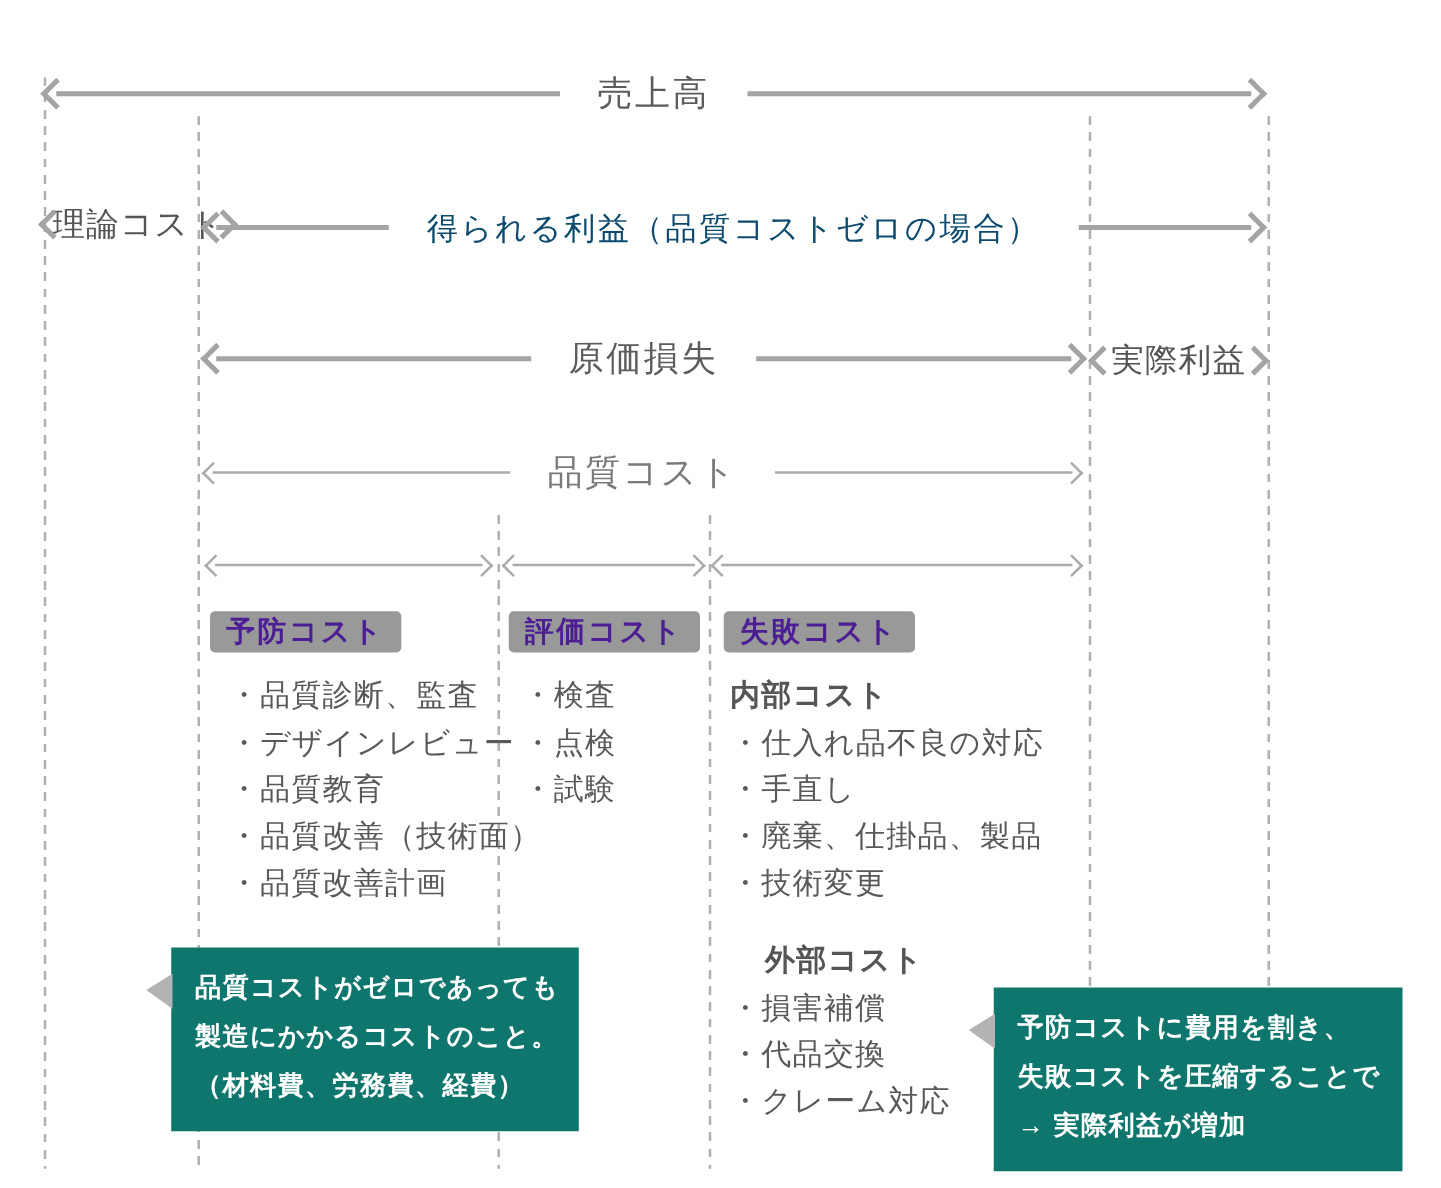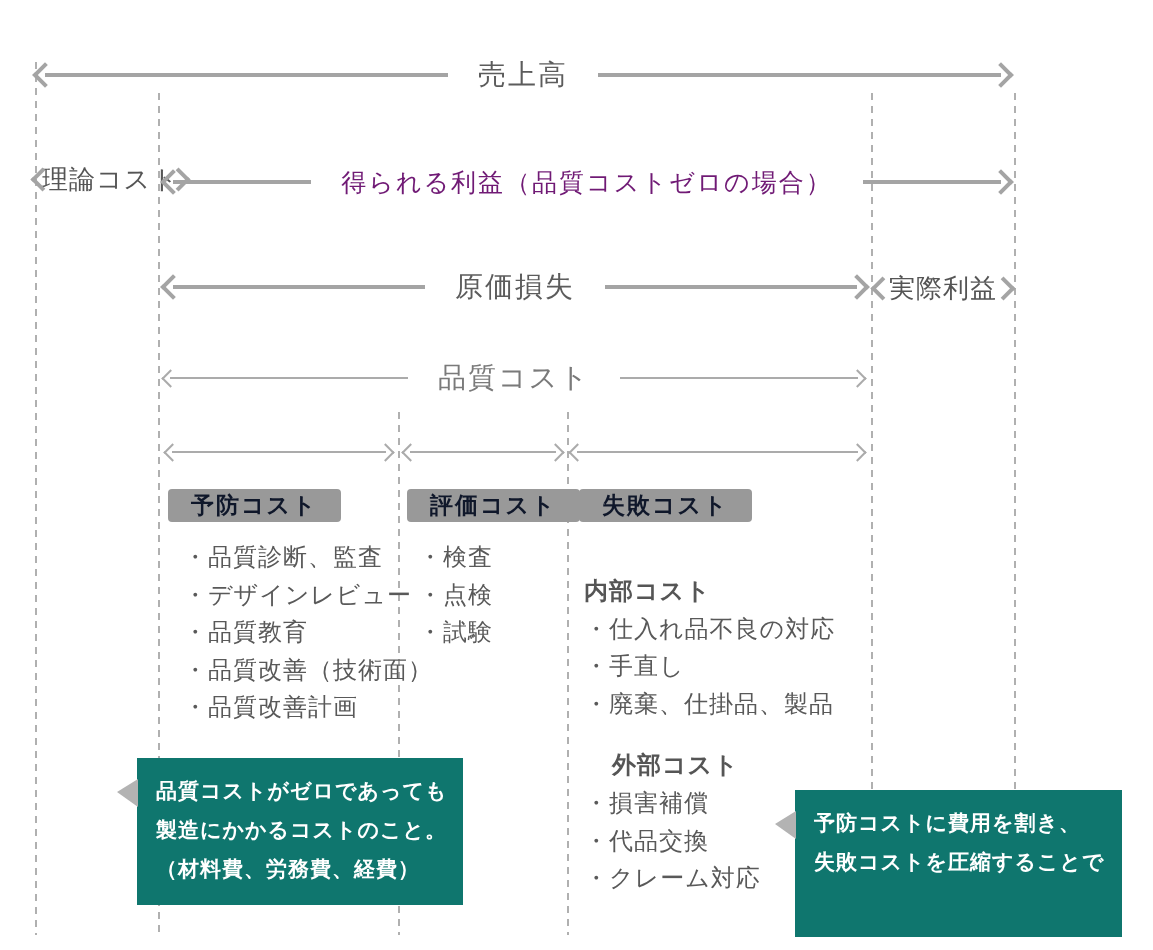--- a/index.html
+++ b/index.html
@@ -19,37 +19,37 @@
   .shaft { flex:1 1 0; height:4px; background:currentColor; }
   .arrow.thin .shaft { height:2px; }
   .chv { flex:none; width:14px; height:14px; transform:rotate(45deg); }
   .chv.l { border-left:4px solid currentColor; border-bottom:4px solid currentColor; margin-right:-9px; }
   .chv.r { border-top:4px solid currentColor; border-right:4px solid currentColor; margin-left:-9px; }
   .arrow.thin .chv { width:11px; height:11px; }
   .arrow.thin .chv.l { border-left-width:2px; border-bottom-width:2px; margin-right:-7px; }
   .arrow.thin .chv.r { border-top-width:2px; border-right-width:2px; margin-left:-7px; }
   .arrow-label { flex:none; white-space:nowrap; padding:0 30px; letter-spacing:2px; }
   .lbl-28 { font-size:28px; color:#5c5c5c; }
-  .lbl-25 { font-size:25px; color:#701a75; }
+  .lbl-25 { font-size:25px; color:#0c4a6e; }
   .quality-lbl { color:#7a7a7a; }
   
   .range { position:absolute; display:flex; align-items:center; justify-content:space-between; color:#a4a4a4; }
   .range .chv { width:13px; height:13px; }
   .range .txt { display:flex; flex-direction:row; align-items:center;
     font-size:26px; line-height:32px; color:#555; letter-spacing:1px; white-space:nowrap; }
   
   .badge {
-    position:absolute; background:#999999; color:#0f172a; font-weight:bold;
-    font-size:23px; line-height:25px; padding:4px 23px; border-radius:4px;
+    position:absolute; background:#999999; color:#4c1d95; font-weight:bold;
+    font-size:23px; line-height:25px; padding:4px 13px; border-radius:4px;
     letter-spacing:2px; white-space:nowrap;
   }
   
   .dlist { position:absolute; color:#595959; font-size:24px; line-height:37.6px; white-space:nowrap; letter-spacing:1px; }
   .dlist div { height:37.6px; }
-  .grp-head { font-weight:bold; color:#555;margin-top:34px; }
+  .grp-head { font-weight:bold; color:#555; }
   .gap-top { margin-top:24px;margin-left:28px; }
   
   .callout {
     position:absolute; background:#0f766e; color:#ffffff; font-size:21px;
     font-weight:600; line-height:39px; padding:13px 0 0 19px; letter-spacing:1px;
     white-space:nowrap;
   }
   .pointer {
     position:absolute; left:-20px; top:21px; width:0; height:0;
     border-top:13px solid transparent; border-bottom:15px solid transparent;
@@ -150,32 +150,34 @@
     <div>・検査</div>
     <div>・点検</div>
     <div>・試験</div>
   </div>
 
   <div class="dlist" style="left:584px; top:538px;">
     <div class="grp-head">内部コスト</div>
     <div>・仕入れ品不良の対応</div>
     <div>・手直し</div>
     <div>・廃棄、仕掛品、製品</div>
+    <div>・技術変更</div>
     <div class="grp-head gap-top">外部コスト</div>
     <div>・損害補償</div>
     <div>・代品交換</div>
     <div>・クレーム対応</div>
   </div>
 
   <div class="callout" style="left:137px; top:758px; width:307px; height:134px;">
     <span class="pointer"></span>
     <div>品質コストがゼロであっても</div>
     <div>製造にかかるコストのこと。</div>
     <div>（材料費、労務費、経費）</div>
   </div>
 
   <div class="callout" style="left:795px; top:758px; width:308px; height:134px;margin-top:32px;">
     <span class="pointer"></span>
     <div>予防コストに費用を割き、</div>
     <div>失敗コストを圧縮することで</div>
+    <div>→ 実際利益が増加</div>
   </div>
 
 </div>
 
 </body></html>

